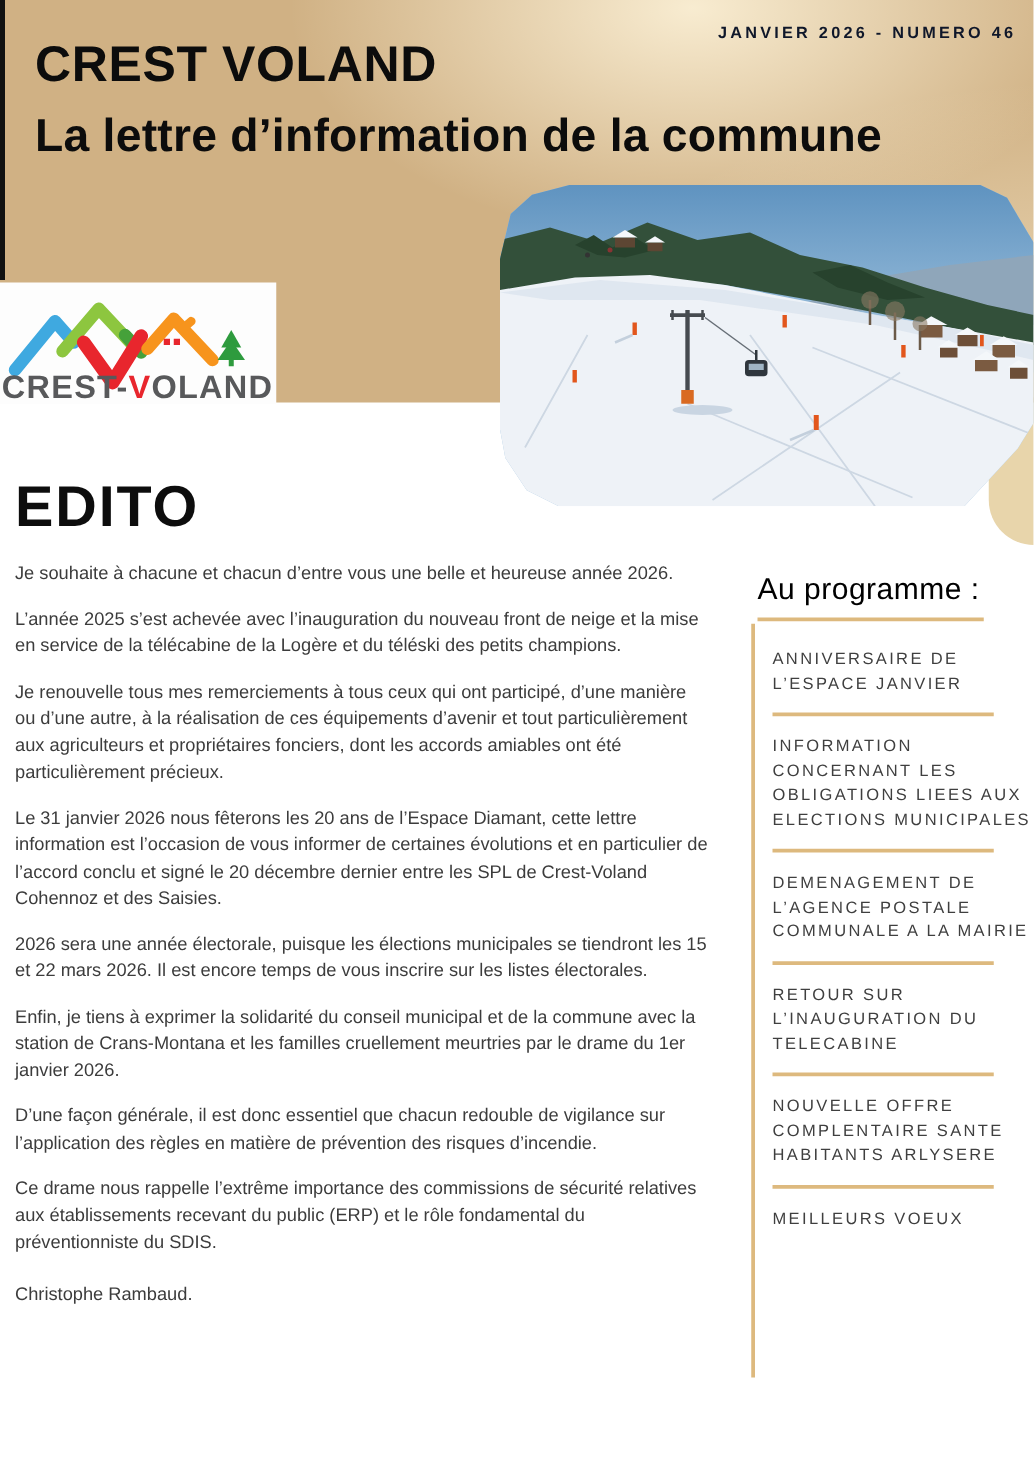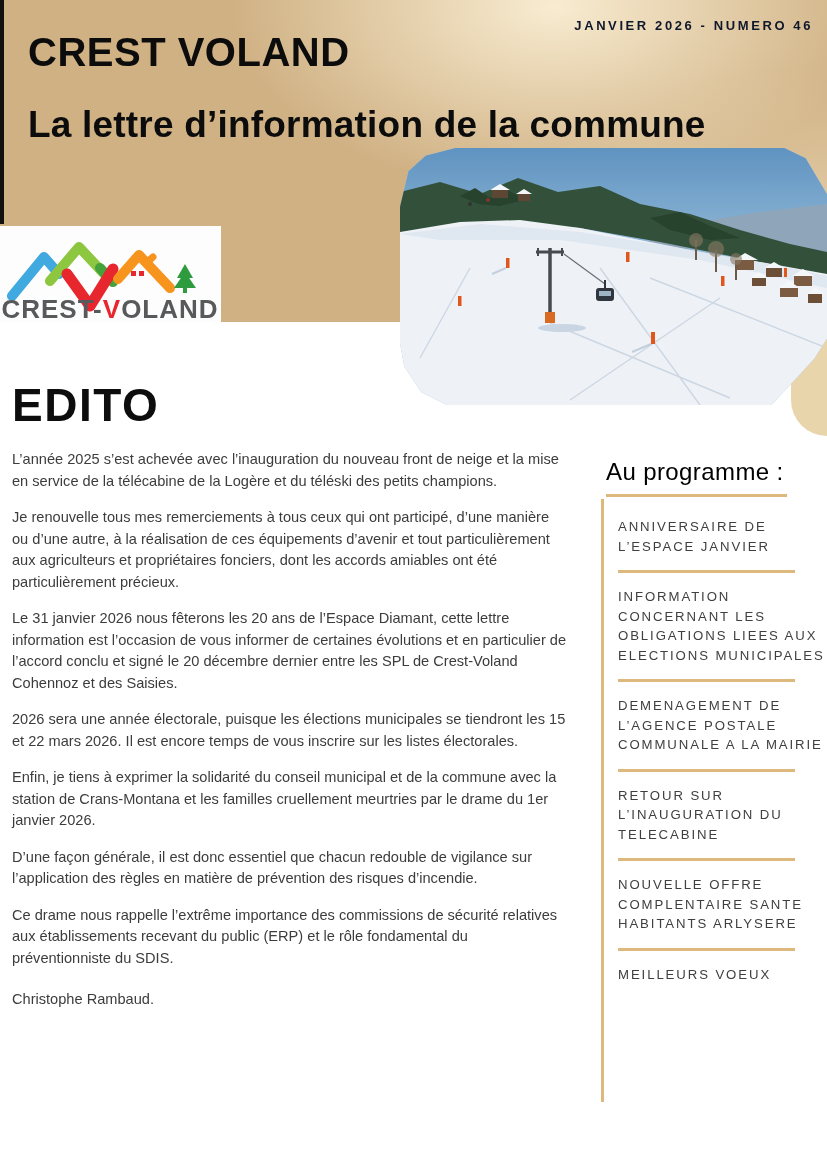--- a/index.html
+++ b/index.html
@@ -14,21 +14,21 @@
       #d0b184;}
   .left-edge{position:absolute;left:0;top:0;width:4px;height:224px;background:#111;z-index:2;}
   .header-tail{position:absolute;right:0;top:318px;width:36px;height:118px;background:#e8d5ab;
     border-radius:0 0 0 70px;z-index:0;}
 
   .issue{position:absolute;top:18px;right:14px;z-index:3;font-size:13px;font-weight:700;
     letter-spacing:2.6px;color:#0f172a;}
   .title1{position:absolute;left:28px;top:30px;z-index:3;font-size:40px;font-weight:700;
     color:#0c0c0c;letter-spacing:.5px;}
   .title2{position:absolute;left:28px;top:88px;z-index:3;font-size:37px;font-weight:700;
-    color:#0c0c0c;letter-spacing:.2px;margin-top:16px;}
+    color:#0c0c0c;letter-spacing:.2px;}
 
   
   .logo-box{position:absolute;left:0;top:226px;width:221px;height:97px;background:#fdfdfd;
     z-index:2;display:flex;align-items:center;justify-content:flex-end;}
 
   
   .photo{position:absolute;left:400px;top:148px;width:427px;height:257px;z-index:1;
     clip-path:polygon(13% 0%,90% 0%,95% 4%,100% 18%,100% 74%,97% 82%,87% 100%,11% 100%,5% 95%,1% 85%,0% 76%,0% 23%,2% 9%,6% 3%);
     background:#9ec1de;}
   .photo svg{display:block;}
@@ -172,20 +172,21 @@
       </g>
 
       <circle cx="70" cy="56" r="2" fill="#333"></circle>
       <circle cx="88" cy="52" r="2" fill="#833"></circle>
     </svg>
   </div>
 
   <div class="edito-heading">EDITO</div>
 
   <div class="body-col">
+    <p>Je souhaite à chacune et chacun d’entre vous une belle et heureuse année 2026.</p>
     <p>L’année 2025 s’est achevée avec l’inauguration du nouveau front de neige et la mise en service de la télécabine de la Logère et du téléski des petits champions.</p>
     <p>Je renouvelle tous mes remerciements à tous ceux qui ont participé, d’une manière ou d’une autre, à la réalisation de ces équipements d’avenir et tout particulièrement aux agriculteurs et propriétaires fonciers, dont les accords amiables ont été particulièrement précieux.</p>
     <p>Le 31 janvier 2026 nous fêterons les 20 ans de l’Espace Diamant, cette lettre information est l’occasion de vous informer de certaines évolutions et en particulier de l’accord conclu et signé le 20 décembre dernier entre les SPL de Crest-Voland Cohennoz et des Saisies.</p>
     <p>2026 sera une année électorale, puisque les élections municipales se tiendront les 15 et 22 mars 2026. Il est encore temps de vous inscrire sur les listes électorales.</p>
     <p>Enfin, je tiens à exprimer la solidarité du conseil municipal et de la commune avec la station de Crans-Montana et les familles cruellement meurtries par le drame du 1er janvier 2026.</p>
     <p>D’une façon générale, il est donc essentiel que chacun redouble de vigilance sur l’application des règles en matière de prévention des risques d’incendie.</p>
     <p>Ce drame nous rappelle l’extrême importance des commissions de sécurité relatives aux établissements recevant du public (ERP) et le rôle fondamental du préventionniste du SDIS.</p>
     <div class="signature">Christophe Rambaud.</div>
   </div>
 

